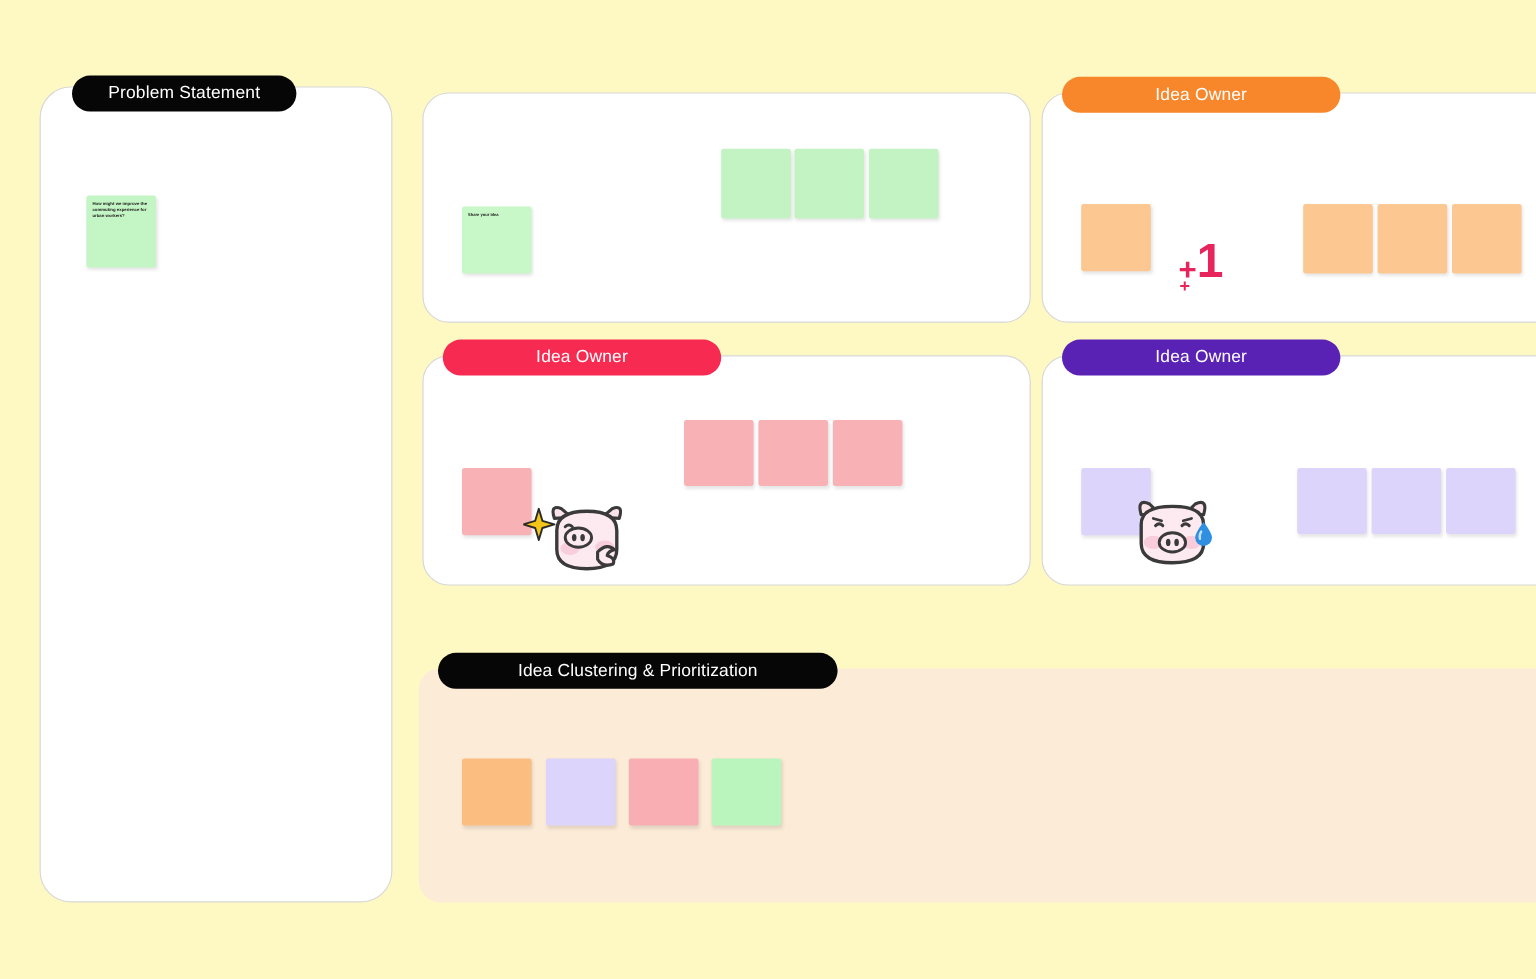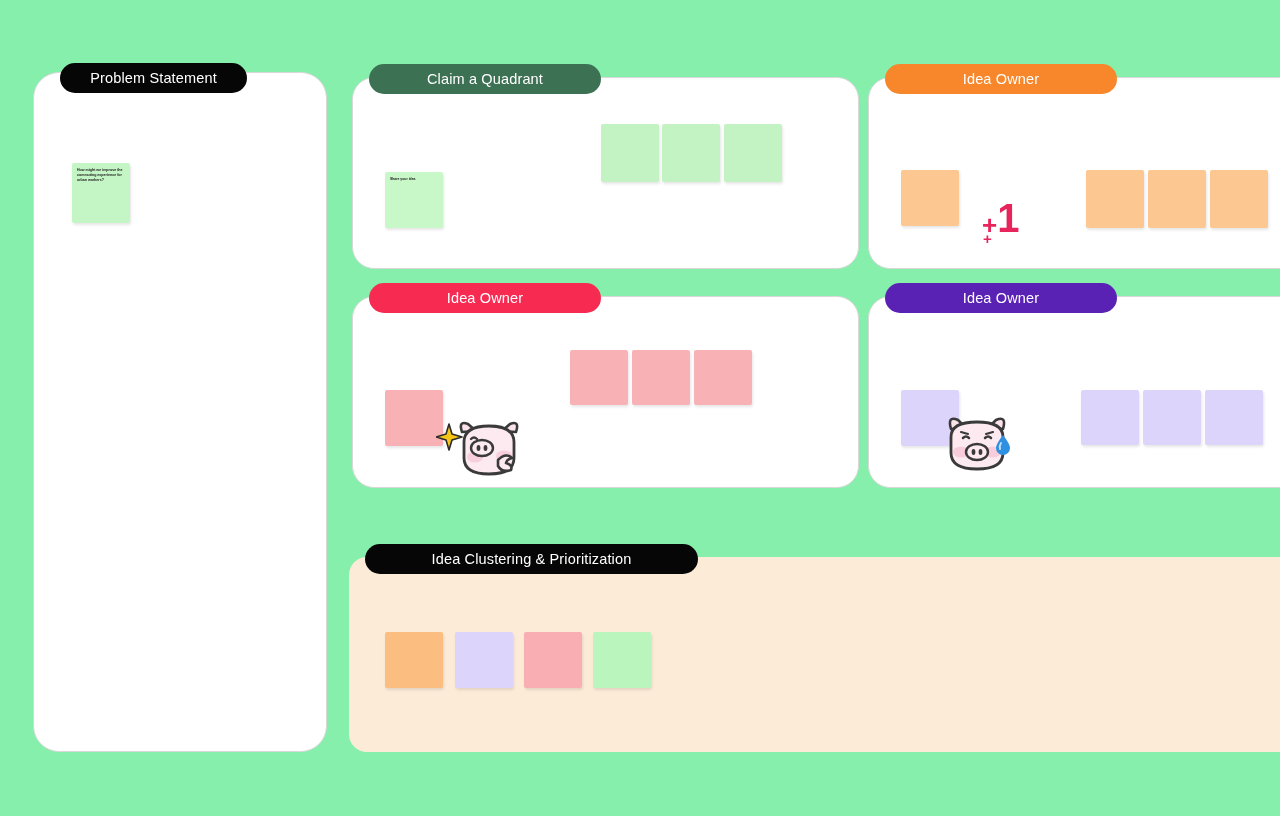--- a/index.html
+++ b/index.html
@@ -9,21 +9,21 @@
     height: 816px;
     background: #ffffff;
     font-family: "Liberation Sans", sans-serif;
     overflow: hidden;
   }
 
   #board {
     position: relative;
     width: 1280px;
     height: 816px;
-    background: #86efac;
+    background: #fef9c3;
   }
 
   
   .frame {
     position: absolute;
     background: #ffffff;
     border: 1px solid #d8d8d8;
     border-radius: 22px;
   }
 
@@ -101,23 +101,20 @@
 
   <div class="frame tall" style="left:33px; top:72px; width:294px; height:680px;"></div>
   <div class="pill black" style="left:60px; top:63px; width:187px;">
     <span>Problem Statement</span>
   </div>
   <div class="note" style="left:72px; top:163px; width:58px; height:60px; background:#c4f5c4;">
     <span class="note-text">How might we improve the commuting experience for urban workers?</span>
   </div>
 
   <div class="frame" style="left:352px; top:77px; width:507px; height:192px;"></div>
-  <div class="pill green" style="left:369px; top:64px; width:232px;">
-    <span>Claim a Quadrant</span>
-  </div>
   <div class="note" style="left:385px; top:172px; width:58px; height:56px; background:#c8f7c8;">
     <span class="note-text md">Share your idea</span>
   </div>
   <div class="note" style="left:601px; top:124px; width:58px; height:58px; background:#c3f3c3;"></div>
   <div class="note" style="left:662px; top:124px; width:58px; height:58px; background:#c3f3c3;"></div>
   <div class="note" style="left:724px; top:124px; width:58px; height:58px; background:#c3f3c3;"></div>
 
   <div class="frame" style="left:868px; top:77px; width:460px; height:192px;"></div>
   <div class="pill orange" style="left:885px; top:64px; width:232px;">
     <span>Idea Owner</span>

